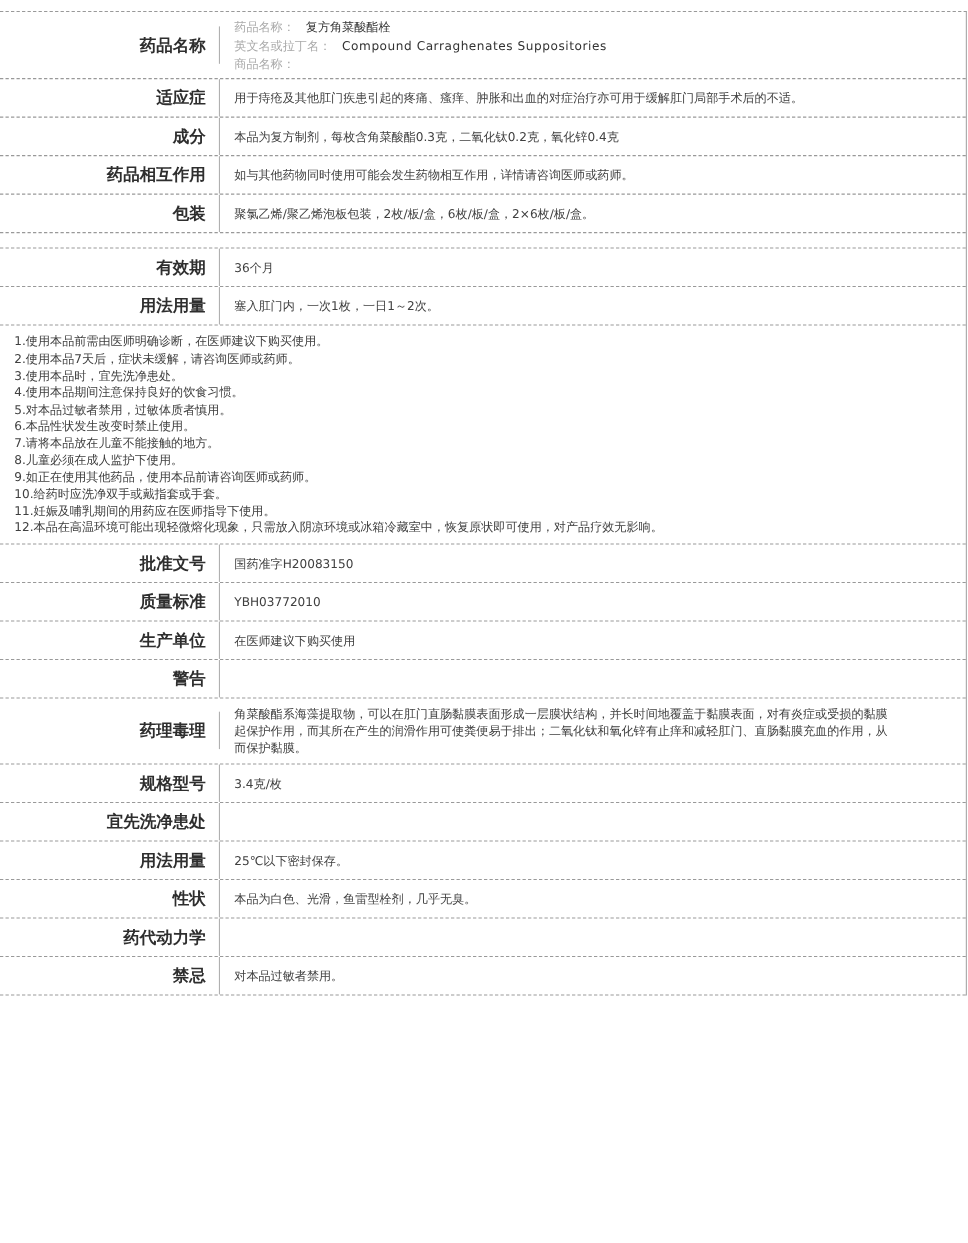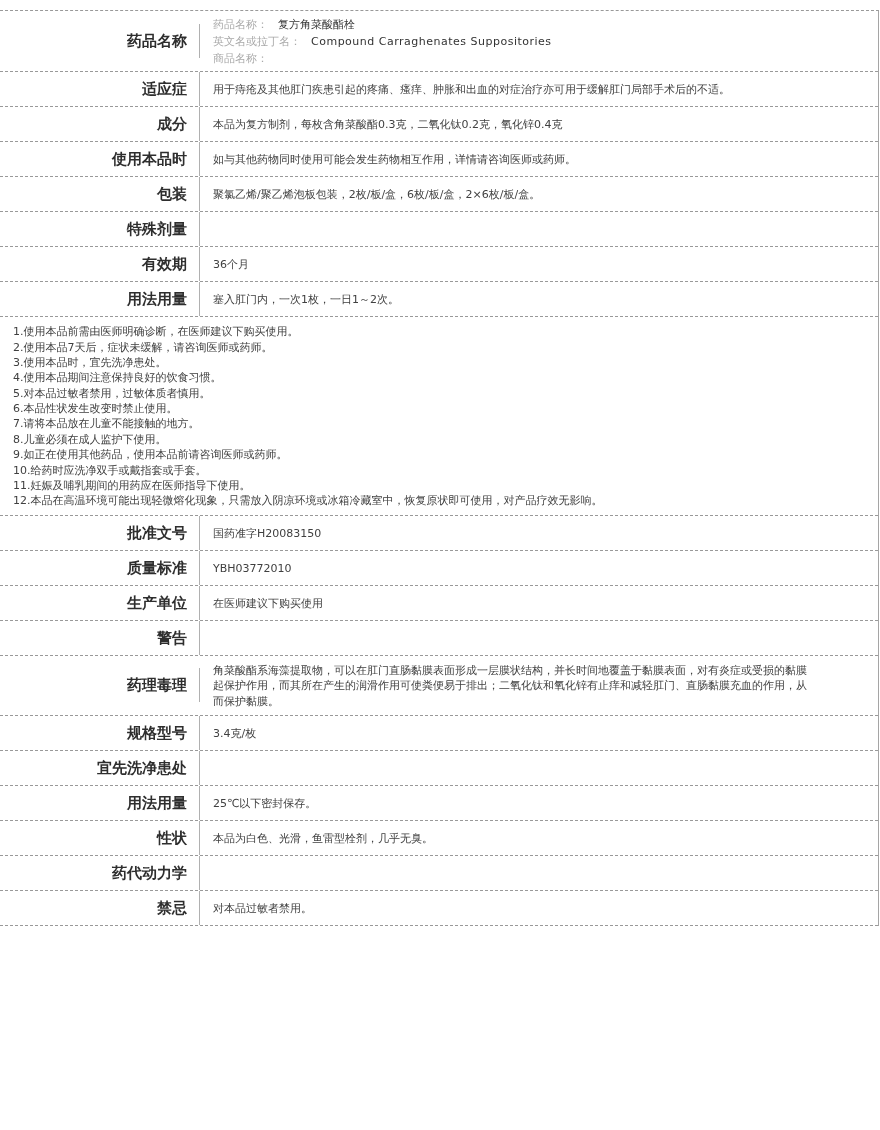--- a/index.html
+++ b/index.html
@@ -90,31 +90,30 @@
     <div class="label-cell">适应症</div>
     <div class="value-cell">用于痔疮及其他肛门疾患引起的疼痛、瘙痒、肿胀和出血的对症治疗亦可用于缓解肛门局部手术后的不适。</div>
   </div>
 
   <div class="row">
     <div class="label-cell">成分</div>
     <div class="value-cell">本品为复方制剂，每枚含角菜酸酯0.3克，二氧化钛0.2克，氧化锌0.4克</div>
   </div>
 
   <div class="row">
-    <div class="label-cell">使用本品时</div>
+    <div class="label-cell">药品相互作用</div>
     <div class="value-cell">如与其他药物同时使用可能会发生药物相互作用，详情请咨询医师或药师。</div>
   </div>
 
   <div class="row">
     <div class="label-cell">包装</div>
     <div class="value-cell">聚氯乙烯/聚乙烯泡板包装，2枚/板/盒，6枚/板/盒，2×6枚/板/盒。</div>
   </div>
 
   <div class="row">
-    <div class="label-cell">特殊剂量</div>
     <div class="value-cell"></div>
   </div>
 
   <div class="row">
     <div class="label-cell">有效期</div>
     <div class="value-cell">36个月</div>
   </div>
 
   <div class="row">
     <div class="label-cell">用法用量</div>

